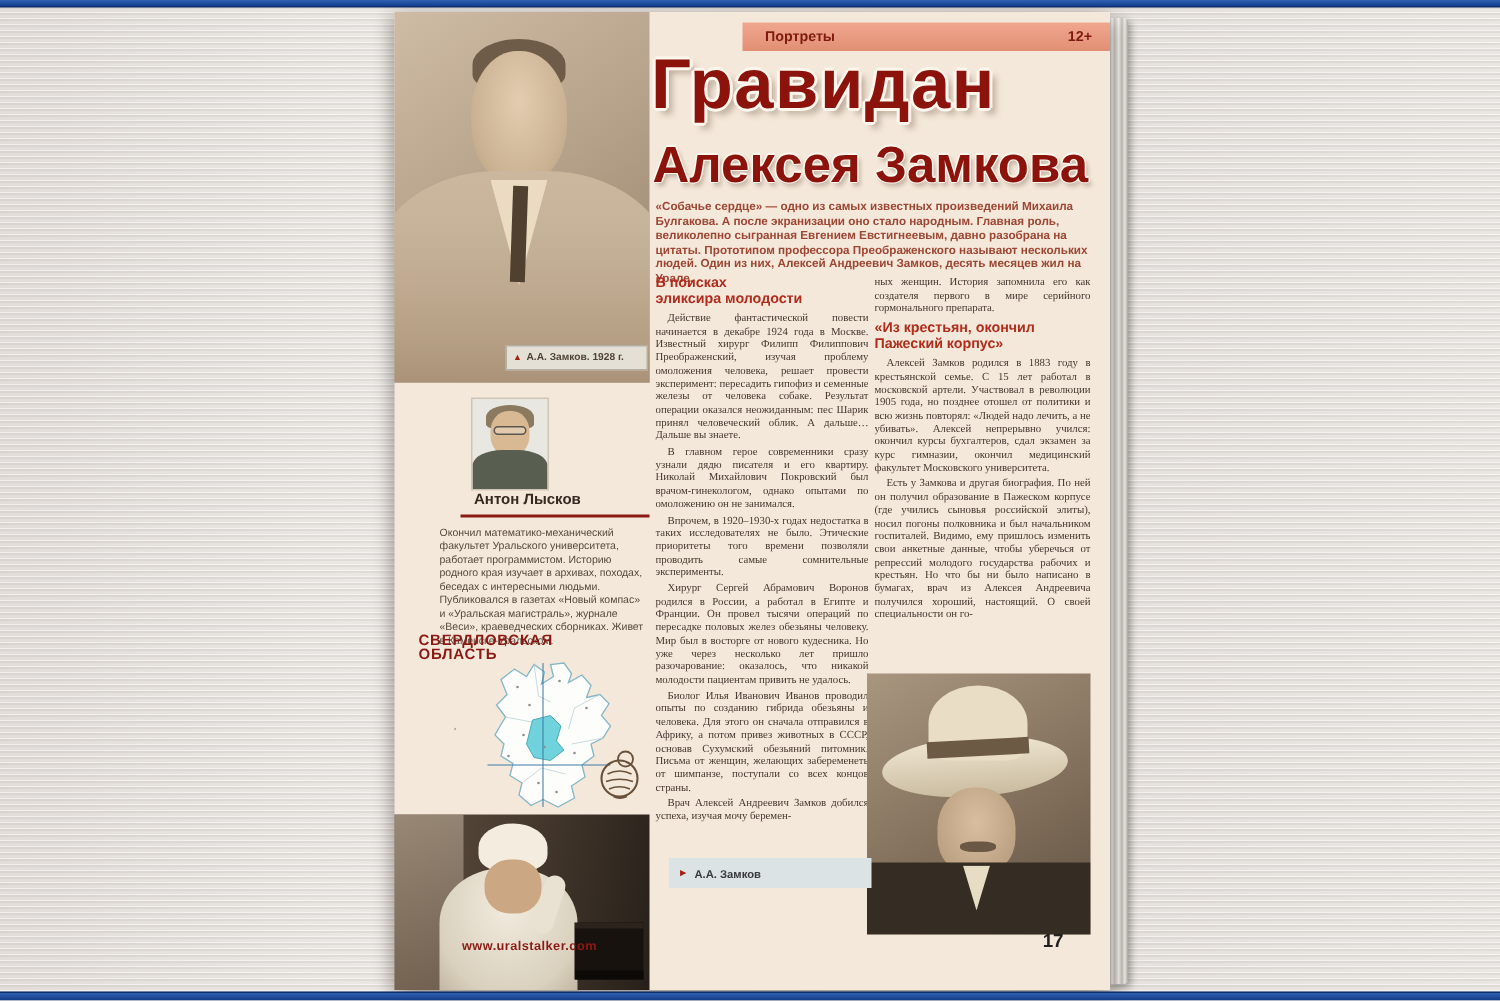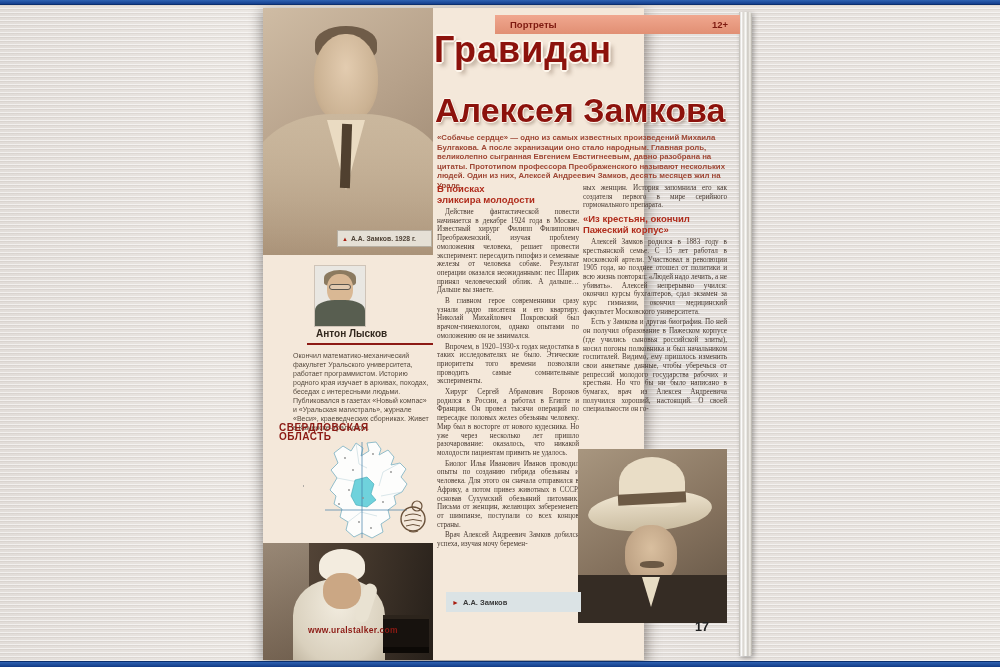--- a/index.html
+++ b/index.html
@@ -26,21 +26,21 @@
     border-top:1px solid #0c2f6e; z-index:30;
   }
   .page-stack {
     position:absolute; left:739px; top:12px; width:13px; height:644px;
     background:linear-gradient(90deg,#b7b3ab 0%,#ffffff 18%,#d6d2cb 32%,#fdfdfb 52%,#c9c5be 68%,#f3f0ea 84%,#aeaaa2 100%);
     border-radius:0 3px 3px 0;
     box-shadow:2px 2px 5px rgba(0,0,0,.3);
     z-index:5;
   }
   .page {
-    position:absolute; left:263px; top:8px; width:381px; height:652px;
+    position:absolute; left:263px; top:8px; width:477px; height:652px;
     background:#f4e8da;
     box-shadow:-5px 2px 10px rgba(0,0,0,.18), 4px 5px 12px rgba(40,30,20,.35);
     z-index:10;
   }
   .page * { position:absolute; }
 
   
   .photo-1928 {
     left:0; top:0; width:170px; height:247px; overflow:hidden;
     background:linear-gradient(145deg,#cfbca4 0%,#b7a28b 45%,#95806a 100%);
@@ -69,21 +69,21 @@
     left:232px; top:7px; width:245px; height:19px;
     background:linear-gradient(#f0a78f,#e18f73);
     display:flex; align-items:center; justify-content:space-between;
     padding:0 12px 0 15px;
   }
   .band span { position:static; font-size:9.5px; font-weight:bold; color:#7e1a10; }
 
   
   .title {
     left:171px; top:24px; width:300px;
-    font-size:36px; font-weight:bold; letter-spacing:1px; color:#8c120c; line-height:1;
+    font-size:47px; font-weight:bold; letter-spacing:1px; color:#8c120c; line-height:1;
     text-shadow:-2px 0 0 #fdf6ec, 2px 0 0 #fdf6ec, 0 -2px 0 #fdf6ec, 0 2px 0 #fdf6ec,
       -1px -1px 0 #fdf6ec, 1px -1px 0 #fdf6ec, -1px 1px 0 #fdf6ec, 1px 1px 0 #fdf6ec,
       4px 4px 4px rgba(90,60,40,.35);
   }
   .subtitle {
     left:172px; top:85px; width:300px;
     font-size:34px; font-weight:bold; color:#8c120c; line-height:1;
     text-shadow:-1px 0 0 #fdf6ec, 1px 0 0 #fdf6ec, 0 -1px 0 #fdf6ec, 0 1px 0 #fdf6ec,
       2px 3px 3px rgba(90,60,40,.3);
   }
@@ -107,21 +107,21 @@
   .col-head span { position:static; display:block; }
   .col2 .col-head { margin-top:4px; }
 
   
   .capbox {
     background:#dbe3e5; display:flex; align-items:center; gap:4px;
     font-size:7.5px; font-weight:bold; color:#3a3a3a; padding:0 6px; z-index:3;
   }
   .capbox span { position:static; }
   .capbox .arr { color:#a81d10; font-size:7px; line-height:1; }
-  .capbox1 { left:183px; top:564px; width:135px; height:20px;margin-top:20px; }
+  .capbox1 { left:183px; top:564px; width:135px; height:20px; }
   .capbox2 { left:176px; top:589px; width:142px; height:42px; line-height:9.5px; }
 
   
   .author-photo { left:52px; top:258px; width:50px; height:60px; background:#e9e7e2; overflow:hidden;
     box-shadow:0 0 0 1px rgba(170,160,150,.5); }
   .auth-hair { left:9px; top:4px; width:32px; height:16px; border-radius:50% 50% 20% 20%; background:#8b7a5f; }
   .auth-face { left:12px; top:8px; width:26px; height:30px; border-radius:45%; background:#d9b894; }
   .auth-glasses { left:14px; top:18px; width:22px; height:6px; border:1px solid #5a564e; border-radius:3px; background:rgba(255,255,255,.25); }
   .auth-shirt { left:0px; top:34px; width:50px; height:26px; border-radius:40% 40% 0 0; background:#585e50; }
   .author-name { left:53px; top:320px; font-size:10px; font-weight:bold; color:#33291f; white-space:nowrap; }

